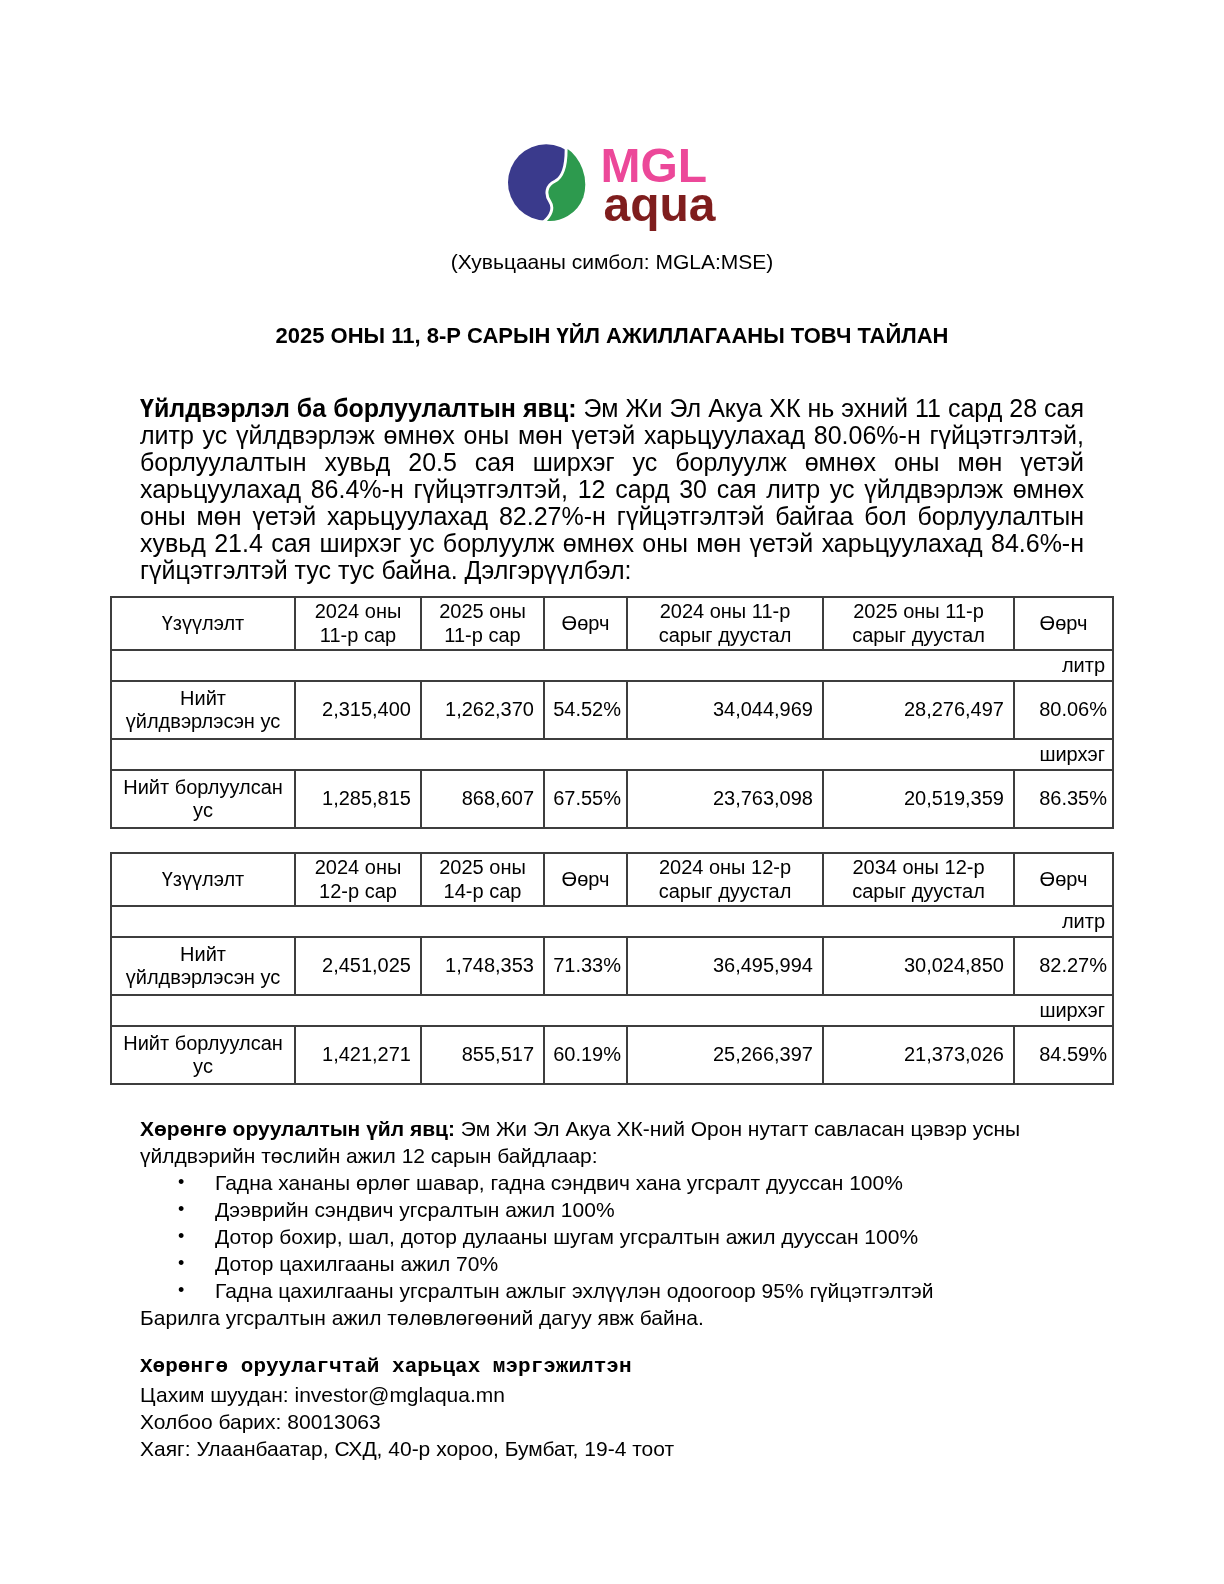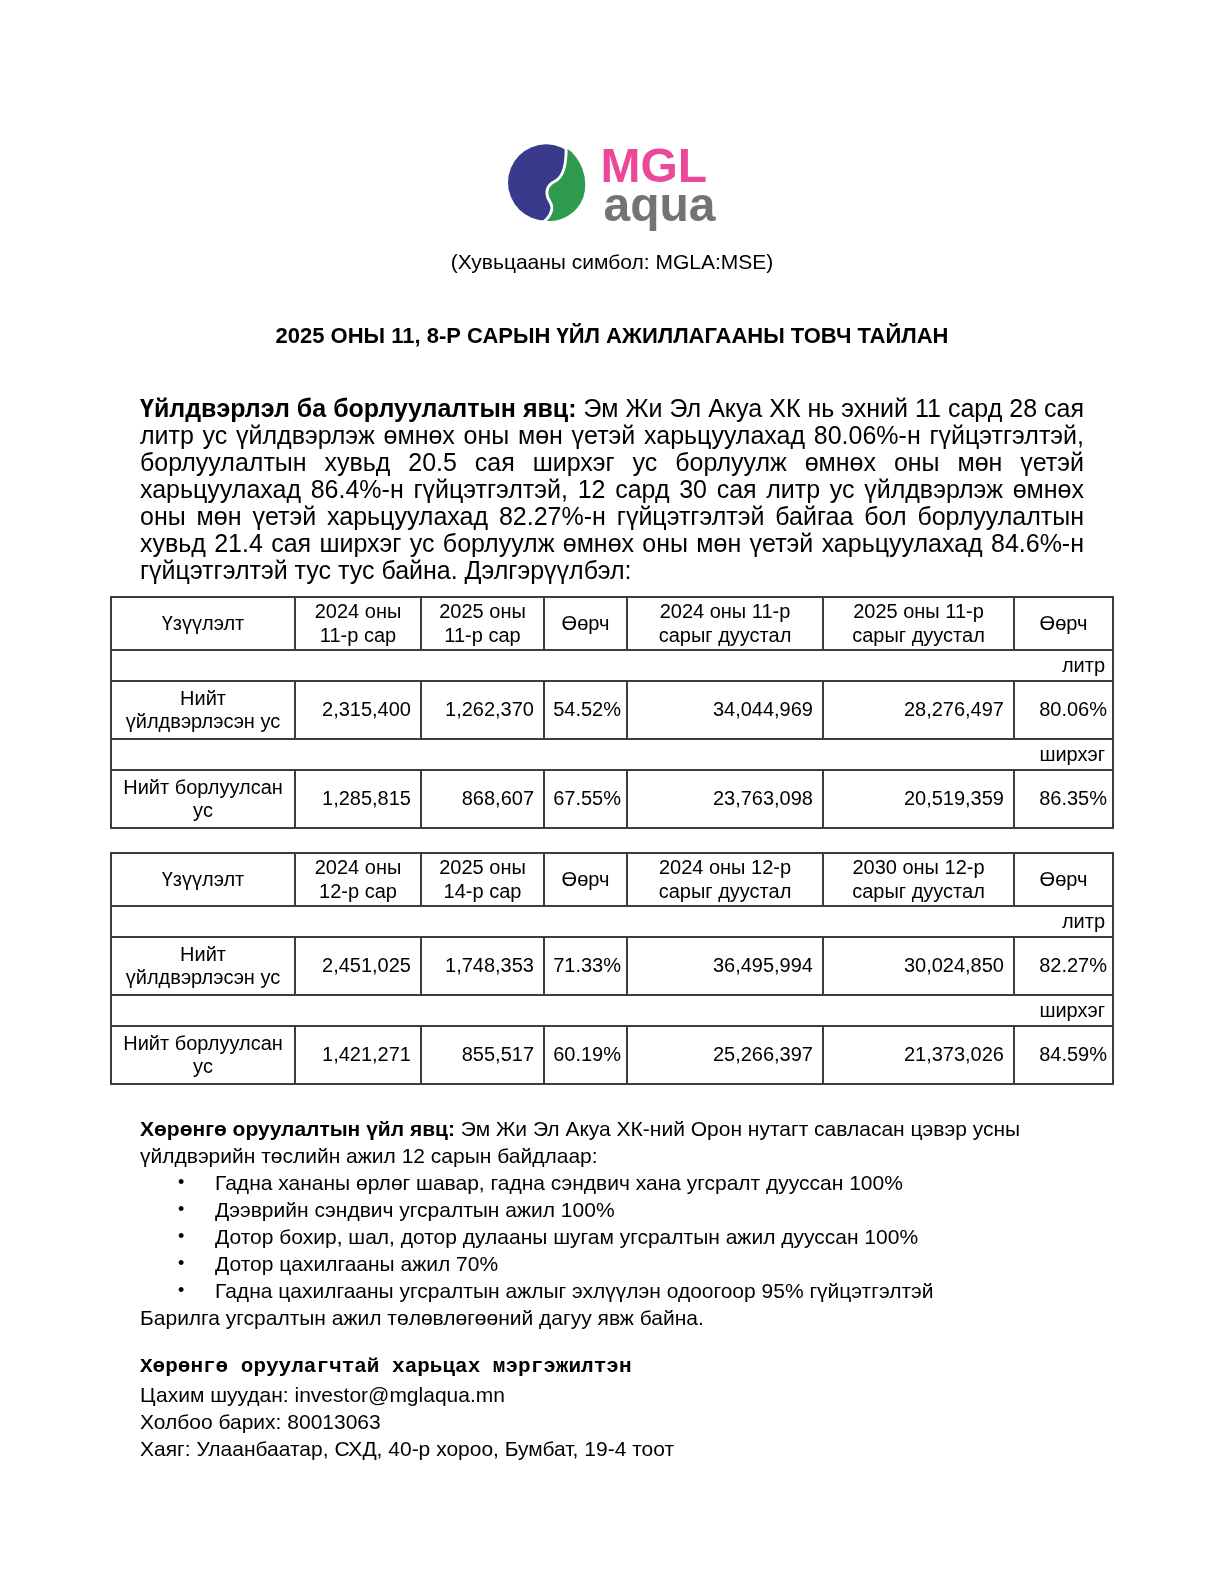--- a/index.html
+++ b/index.html
@@ -9,21 +9,21 @@
     background:#ffffff;
     color:#000000;
     font-family:"Liberation Sans", sans-serif;
     overflow:hidden;
   }
   
   .logo-row{display:flex;justify-content:center;align-items:flex-start;gap:9px;padding-top:141px;}
   .logo-mark{width:83px;height:83px;flex:none;}
   .logo-words{line-height:1;padding-top:1px;}
   .logo-word-top{font-weight:bold;font-size:48px;letter-spacing:0px;color:#ec4899;}
-  .logo-word-bottom{font-weight:bold;font-size:48px;color:#737373;margin-top:-9px;margin-left:3px;}
+  .logo-word-bottom{font-weight:bold;font-size:48px;color:#7f1d1d;margin-top:-9px;margin-left:3px;}
   
   .symbol-line{text-align:center;font-size:21px;margin-top:21px;}
   .date-row{display:flex;justify-content:space-between;font-size:21px;margin:4px 144px 0 145px;}
   .doc-title{font-size:22px;font-weight:bold;text-align:center;margin:49px 0 0 0;}
   
   .para{font-size:25px;line-height:27px;margin:46px 140px 0 140px;text-align:justify;}
   .b{font-weight:bold;}
   
   .report-table{
     border-collapse:collapse;table-layout:fixed;
@@ -134,21 +134,21 @@
         <col style="width:191px">
         <col style="width:99px">
     </colgroup>
     <tbody>
         <tr class="head">
       <td>Үзүүлэлт</td>
       <td>2024 оны 12-р сар</td>
       <td>2025 оны 14-р сар</td>
       <td>Өөрч</td>
       <td>2024 оны 12-р сарыг дуустал</td>
-      <td>2030 оны 12-р сарыг дуустал</td>
+      <td>2034 оны 12-р сарыг дуустал</td>
       <td>Өөрч</td>
     </tr>
     <tr class="unit">
       <td colspan="7">литр</td>
     </tr>
     <tr class="data">
       <td class="lbl">Нийт үйлдвэрлэсэн ус</td>
       <td class="num">2,451,025</td>
       <td class="num">1,748,353</td>
       <td class="pct">71.33%</td>

